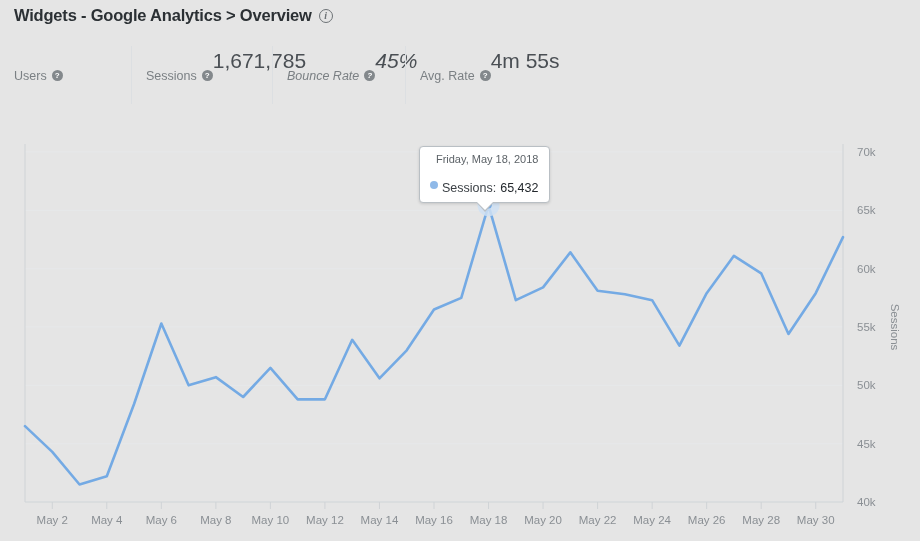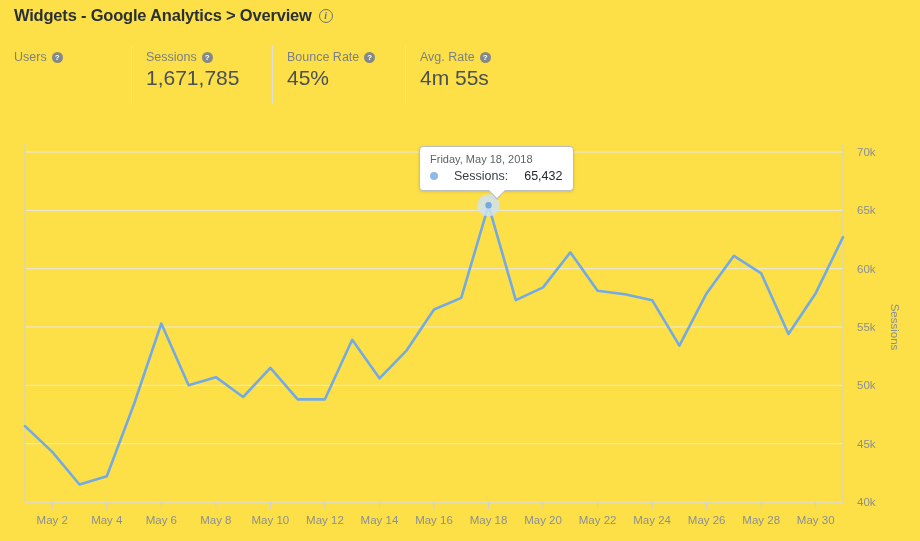--- a/index.html
+++ b/index.html
@@ -3,21 +3,21 @@
 <meta charset="utf-8">
 <style>
   * { box-sizing: border-box; }
   html, body {
     margin: 0; padding: 0;
     width: 920px; height: 541px;
     background: #ffffff;
     font-family: "Liberation Sans", sans-serif;
     overflow: hidden;
   }
-  #app { position: relative; width: 920px; height: 541px; background:#fde047; }
+  #app { position: relative; width: 920px; height: 541px; background:#e5e5e5; }
 
   
   .page-title {
     position: absolute; left: 14px; top: 6px;
     font-size: 16.5px; font-weight: bold; color: #2b3034;
     letter-spacing: -0.2px; white-space: nowrap;
     display: flex; align-items: center; gap: 7px;
   }
   .info-icon {
     display: inline-block; width: 14px; height: 14px;
@@ -27,62 +27,62 @@
     font-family: "Liberation Serif", serif;
   }
 
   
   .metrics {
     position: absolute; left: 0px; top: 46px;
     display: flex; align-items: stretch; height: 58px;
   }
   .metric {
     padding: 4px 26px 0 14px;
-    display: flex; flex-direction: column; justify-content: flex-start;
+    display: flex; flex-direction: row; justify-content: flex-start;
     min-width: 0;
   }
   .metric + .metric { border-left: 1px solid #dcdfe2; }
   .metric-label {
     font-size: 12.5px; color: #7b8084; white-space: nowrap;
     display: flex; align-items: center; gap: 5px; margin-bottom: 3px;
   }
   .help-icon {
     display:inline-block; width: 11px; height: 11px; border-radius: 50%;
     background: #83888c; color: #fff;
     font-size: 8px; font-weight: bold; line-height: 11px;
     text-align: center; font-family: "Liberation Sans", sans-serif;
   }
   .metric-value {
     font-size: 21px; color: #4a4f54; white-space: nowrap; line-height: 1.05;
   }
   .m-users   { width: 131px; }
   .m-sessions{ width: 141px; }
-  .m-bounce  { width: 133px; }
+  .m-bounce  { width: 133px; font-style: italic; }
   .m-avgtime { width: 140px; }
 
   
   #chart { position: absolute; left: 0; top: 128px; width: 920px; height: 413px; }
   .axis-text { font-size: 11.5px; fill: #8a8f94; font-family: "Liberation Sans", sans-serif; }
   .ylabel-text { font-size: 11.5px; fill: #8a8f94; font-family: "Liberation Sans", sans-serif; }
   .gridline { stroke: #e6e8ea; stroke-width: 1; }
   .axisline { stroke: #cfd3d6; stroke-width: 1; }
   .tick { stroke: #cfd3d6; stroke-width: 1; }
   .series-line { fill: none; stroke: #74aae4; stroke-width: 2.6; stroke-linejoin: round; stroke-linecap: round; }
   .hl-halo { fill: #cfe0f3; opacity: .85; }
   .hl-dot  { fill: #74aae4; }
 
   
   .tooltip {
     position: absolute; left: 419px; top: 146px;
     background: #ffffff; border: 1px solid #b9bfc4; border-radius: 4px;
     padding: 6px 11px 7px 10px; box-shadow: 0 1px 3px rgba(0,0,0,.14);
     white-space: nowrap;
   }
-  .tt-date { font-size: 11px; color: #5d6368; margin-bottom: 4px; }
-  .tt-row { font-size: 12.5px; color: #3c4146; display: flex; align-items: center; gap: 16px; }
+  .tt-date { font-size: 11px; color: #5d6368; margin-bottom: 16px; text-align: right; }
+  .tt-row { font-size: 12.5px; color: #3c4146; display: flex; gap: 4px; }
   .tt-bullet { width: 8px; height: 8px; border-radius: 50%; background:#8fb9e8; display:inline-block; }
   .tt-metric { color: #3c4146; }
   .tt-value { font-weight: normal; color: #23282d; }
   .tt-arrow, .tt-arrow-b {
     position: absolute; left: 50%; transform: translateX(-50%);
     width: 0; height: 0; border-left: 9px solid transparent; border-right: 9px solid transparent;
   }
   .tt-arrow-b { bottom: -10px; border-top: 10px solid #b9bfc4; }
   .tt-arrow   { bottom: -8px;  border-top: 9px solid #ffffff; z-index: 2; }
 </style>

